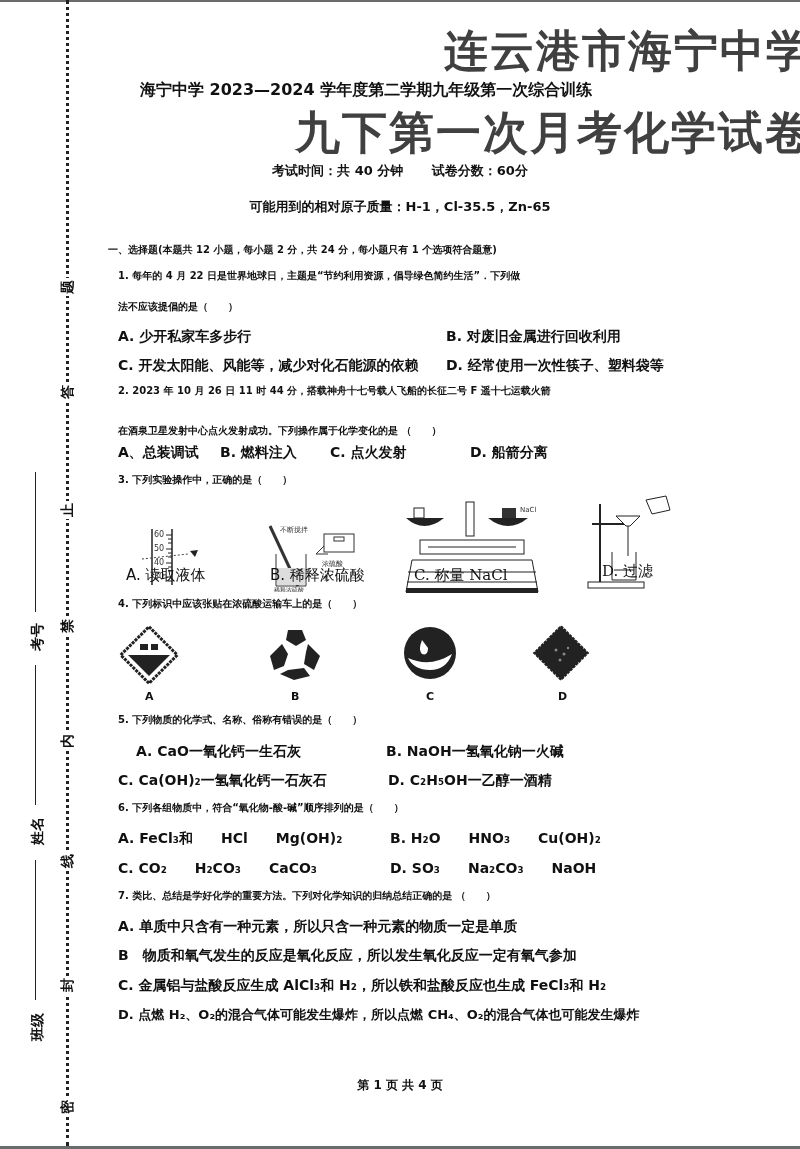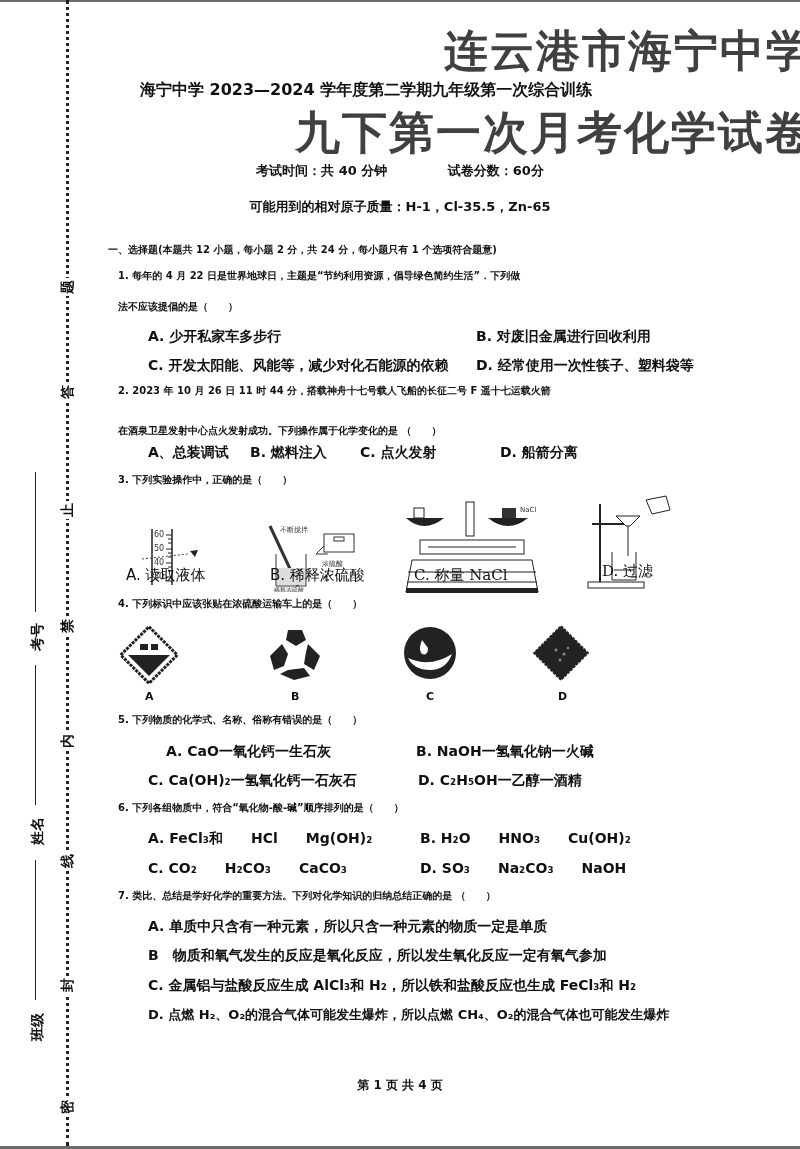--- a/index.html
+++ b/index.html
@@ -6,23 +6,23 @@
   body{width:800px;height:1149px;position:relative;overflow:hidden;font-family:"DejaVu Sans","Liberation Sans",sans-serif;color:#111;}
   .topline{position:absolute;left:0;top:0;width:800px;height:2px;background:#6b6b6b;}
   .botline{position:absolute;left:0;top:1146px;width:800px;height:3px;background:#6b6b6b;}
   .overlay{position:absolute;left:12px;width:800px;text-align:right;color:#404040;font-weight:bold;font-family:"DejaVu Sans",sans-serif;letter-spacing:2px;}
   .ov1{top:22px;font-size:44px;}
   .ov2{top:103px;font-size:45px;}
   .subtitle{position:absolute;left:140px;top:80px;font-size:16px;font-weight:bold;white-space:nowrap;}
   .meta{position:absolute;left:0;width:800px;text-align:center;font-size:13px;font-weight:bold;}
   .meta1{top:162px;}
   .meta2{top:198px;}
-  .meta1 span{margin:0 28px;}
+  .meta1 span{margin:0 12px;}
   .line{position:absolute;left:118px;font-size:10px;font-weight:bold;white-space:nowrap;}
-  .opt{position:absolute;font-size:14px;font-weight:bold;white-space:nowrap;margin-left:30px;}
+  .opt{position:absolute;font-size:14px;font-weight:bold;white-space:nowrap;}
   
   .dots{position:absolute;left:66px;top:0;width:0;height:1146px;border-left:3px dotted #222;}
   .mchar{position:absolute;left:58px;width:18px;height:18px;background:#fff;font-size:14px;font-weight:bold;transform:rotate(-90deg);text-align:center;line-height:18px;}
   .blank{position:absolute;left:35px;width:0;border-left:1.5px solid #222;}
   .flabel{position:absolute;left:24px;font-size:14px;font-weight:bold;transform:rotate(-90deg);white-space:nowrap;}
   .fig{position:absolute;margin-top:32px;}
   .cap{position:absolute;font-size:15px;font-family:"DejaVu Sans",sans-serif;white-space:nowrap;text-align:right;}
   .sig{position:absolute;}
   .siglbl{position:absolute;font-size:11px;font-weight:bold;}
   .footer{position:absolute;left:0;width:800px;top:1077px;text-align:center;font-size:12px;font-weight:bold;}

